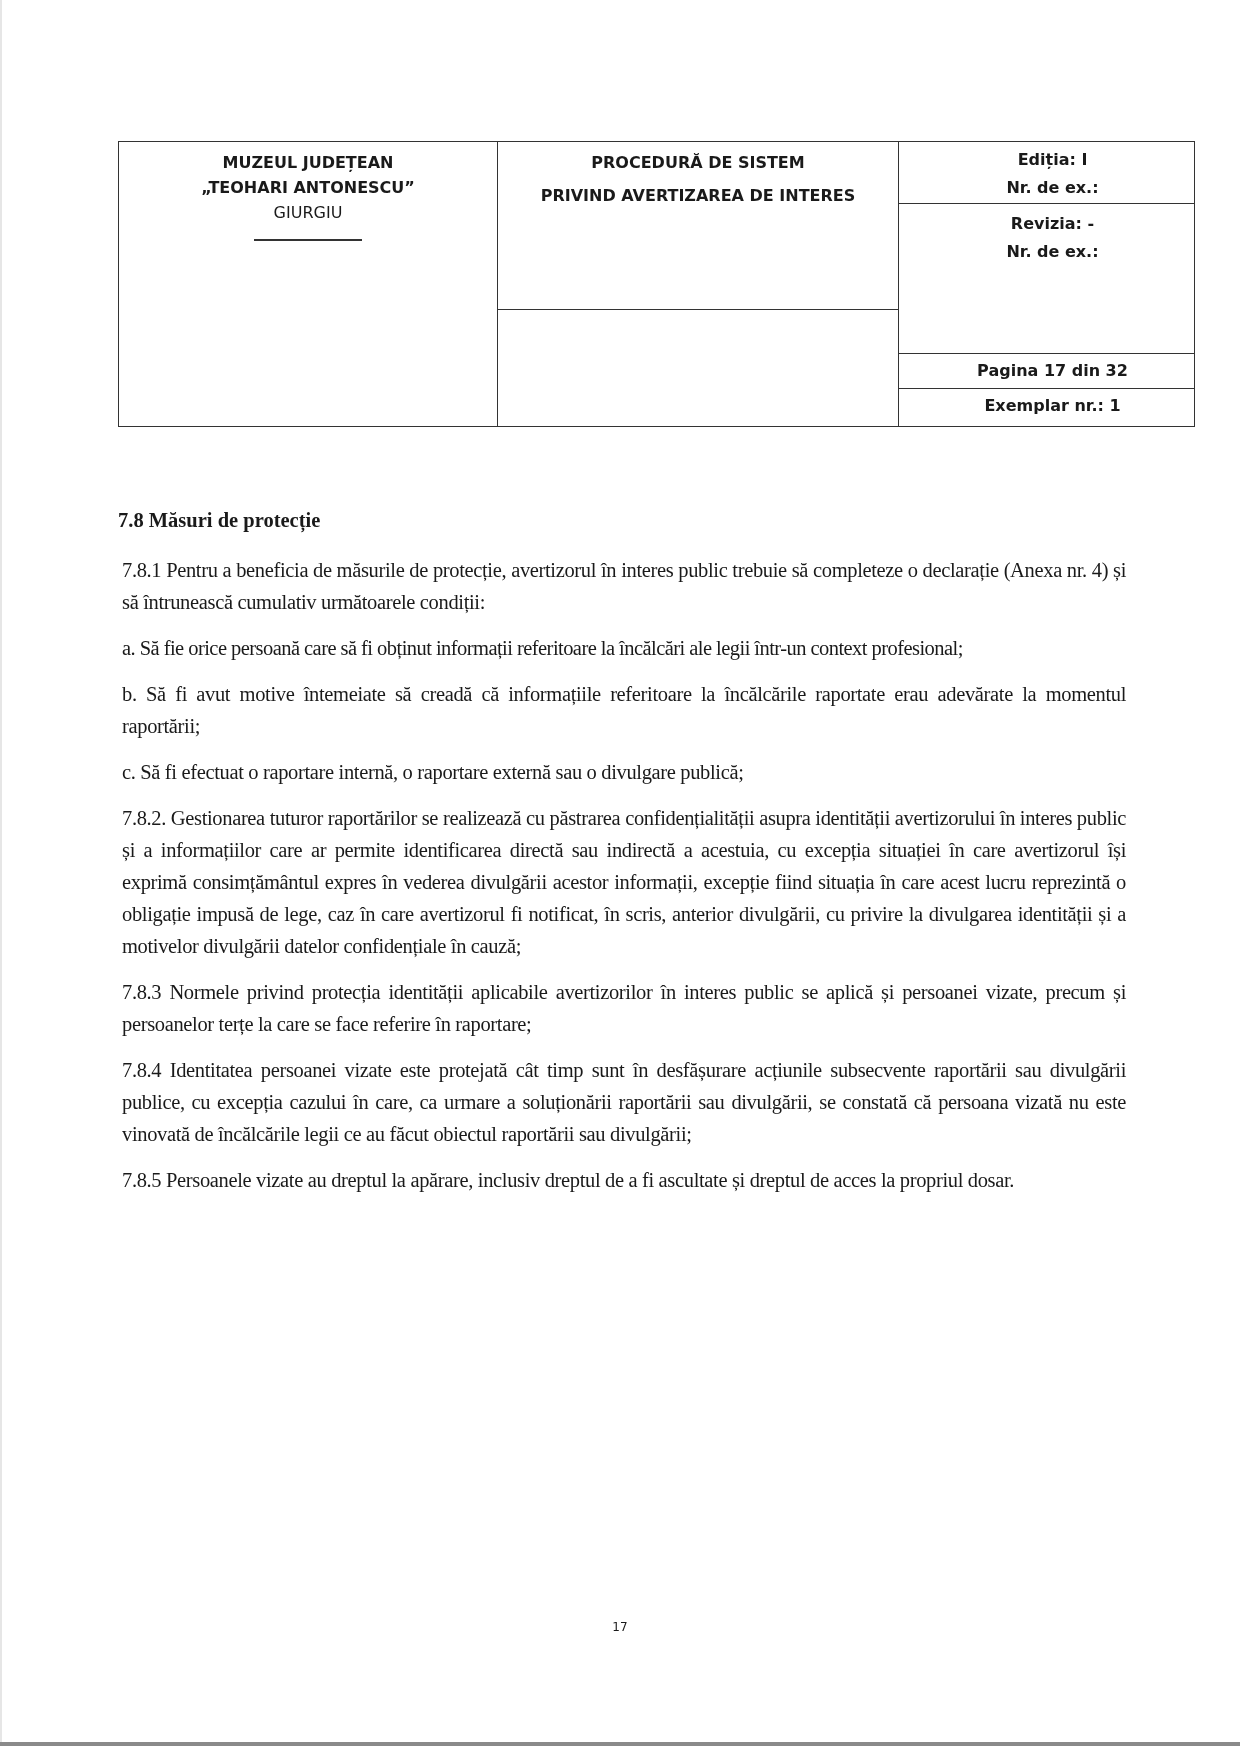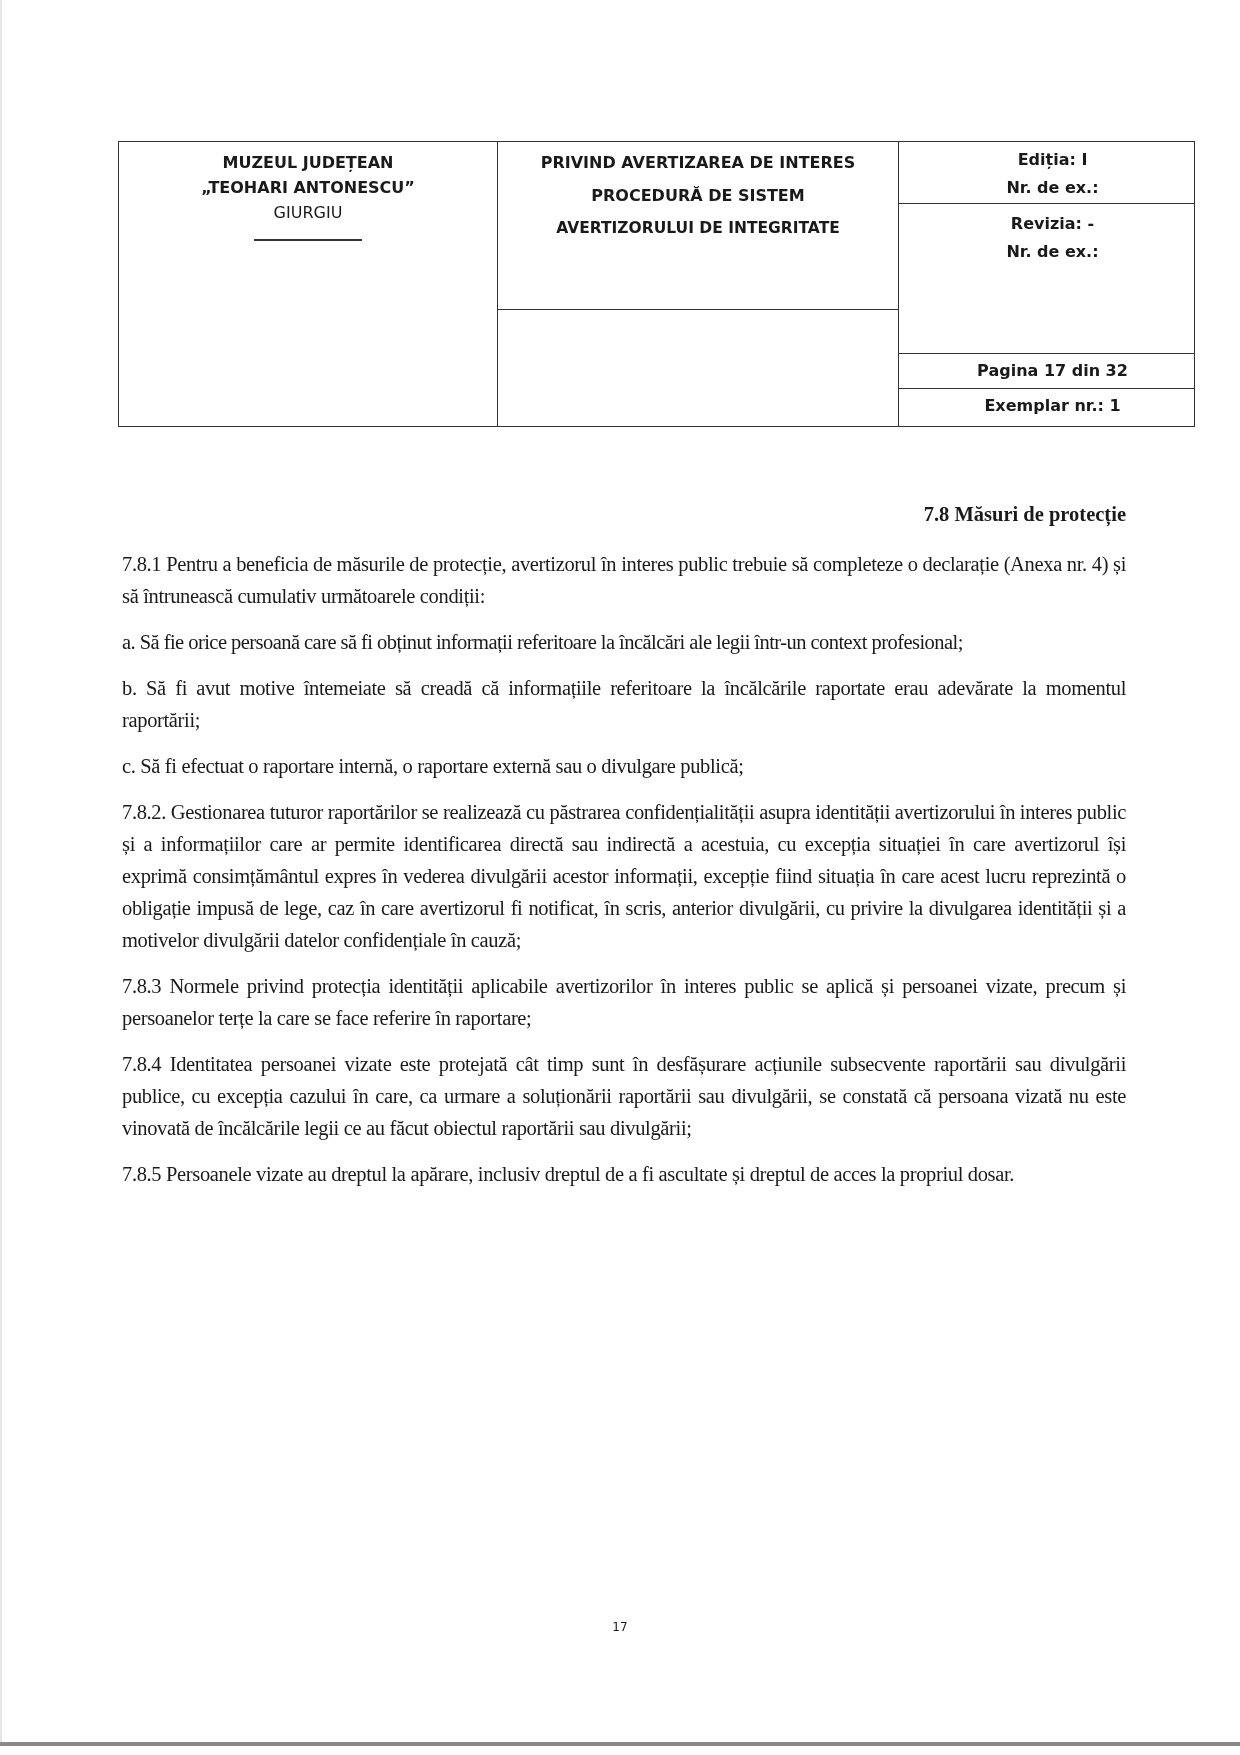--- a/index.html
+++ b/index.html
@@ -22,44 +22,43 @@
   .col3 { position: absolute; left: 780px; top: 0; right: 0; height: 100%; font-size: 16px; }
   .col3 .cell { box-sizing: border-box; padding-left: 12px; border-bottom: 1.5px solid #333; text-align: center; }
   .col3 .c1 { height: 62px; padding-top: 4px; }
   .col3 .c2 { height: 150px; padding-top: 6px; }
   .col3 .c3 { height: 35px; line-height: 33px; }
   .col3 .c4 { height: 35px; line-height: 33px; border-bottom: none; }
   .col3 .row { height: 28px; line-height: 28px; }
 
   
   .content { position: absolute; left: 118px; top: 488px; width: 1008px; font-family: "Liberation Serif", serif; font-size: 20.5px; color: #1a1a1a; line-height: 32px; }
-  .section-title { font-weight: bold; margin: 10px 0 18px 0; text-align: right; }
+  .section-title { font-weight: bold; margin: 16px 0 18px 0; }
   .para { margin: 0 0 14px 4px; text-align: justify; letter-spacing: -0.35px; }
   .para.tight { letter-spacing: -0.55px; }
 
   .page-num { position: absolute; left: 0; width: 1240px; top: 1620px; text-align: center; font-family: "DejaVu Sans", sans-serif; font-size: 12px; color: #1a1a1a; }
 </style>
 </head>
 <body>
 
 <div class="page">
   <div class="scan-left"></div>
 
   <div class="hdr">
     <div class="col1">
       <div class="line l1">MUZEUL JUDEȚEAN</div>
       <div class="line">„TEOHARI ANTONESCU”</div>
       <div class="line sub">GIURGIU</div>
       <div class="rule"></div>
     </div>
     <div class="col2">
       <div class="top">
+        <div class="line">PROCEDURĂ DE SISTEM</div>
         <div class="line">PRIVIND AVERTIZAREA DE INTERES</div>
-        <div class="line">PROCEDURĂ DE SISTEM</div>
-        <div class="line small">AVERTIZORULUI DE INTEGRITATE</div>
       </div>
     </div>
     <div class="col3">
       <div class="cell c1">
         <div class="row">Ediția: I</div>
         <div class="row">Nr. de ex.:</div>
       </div>
       <div class="cell c2">
         <div class="row">Revizia: -</div>
         <div class="row">Nr. de ex.:</div>

